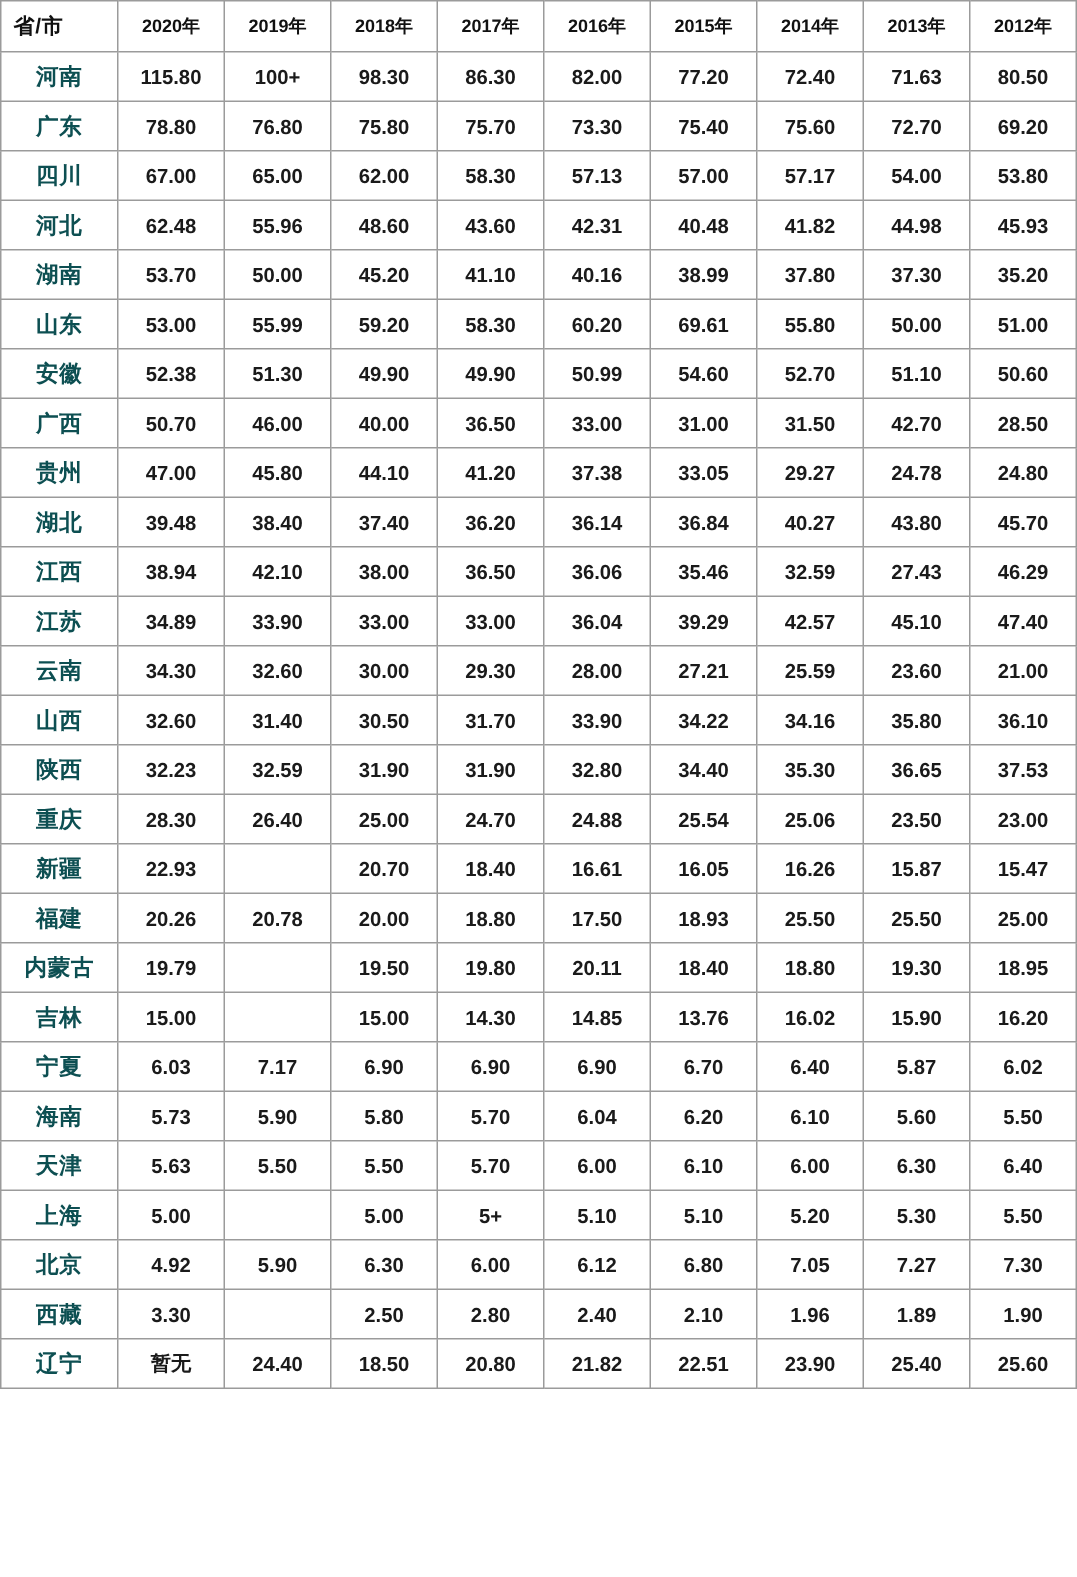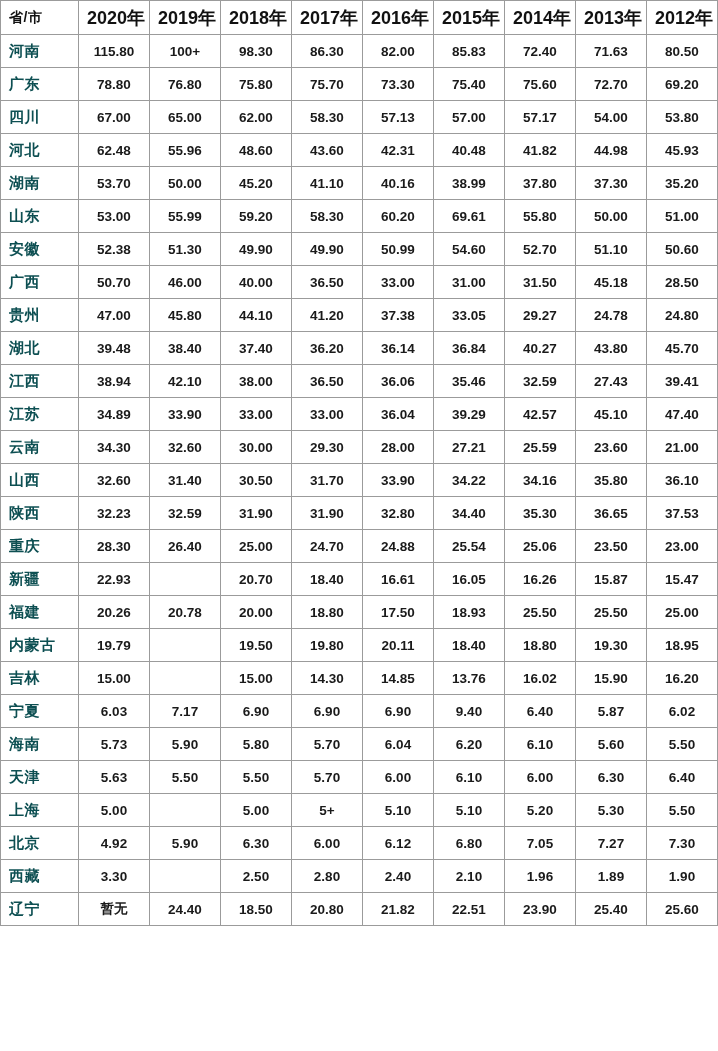--- a/index.html
+++ b/index.html
@@ -26,30 +26,30 @@
     font-size: 14px;
     font-weight: bold;
     vertical-align: middle;
     box-sizing: border-box;
     white-space: nowrap;
     overflow: hidden;
   }
   
   table.data-table .col-label {
     width: 78px;
-    text-align: left;
+    text-align: center;
     color: #0d4f52;
     font-size: 15px;
     letter-spacing: 0.5px;
   }
   
   table.data-table thead td {
     text-align: center;
     color: #111111;
-    font-size: 18px;
+    font-size: 12px;
     height: 34px;
   }
   table.data-table thead td.col-label {
     text-align: left;
     color: #111111;
     font-size: 14px;
   }
   
   table.data-table .num {
     text-align: center;
@@ -77,21 +77,21 @@
     </tr>
   </thead>
   <tbody id="table-body">
       <tr>
         <td class="col-label">河南</td>
         <td class="num">115.80</td>
         <td class="num">100+</td>
         <td class="num">98.30</td>
         <td class="num">86.30</td>
         <td class="num">82.00</td>
-        <td class="num">85.83</td>
+        <td class="num">77.20</td>
         <td class="num">72.40</td>
         <td class="num">71.63</td>
         <td class="num">80.50</td>
       </tr>
       <tr>
         <td class="col-label">广东</td>
         <td class="num">78.80</td>
         <td class="num">76.80</td>
         <td class="num">75.80</td>
         <td class="num">75.70</td>
@@ -163,21 +163,21 @@
       </tr>
       <tr>
         <td class="col-label">广西</td>
         <td class="num">50.70</td>
         <td class="num">46.00</td>
         <td class="num">40.00</td>
         <td class="num">36.50</td>
         <td class="num">33.00</td>
         <td class="num">31.00</td>
         <td class="num">31.50</td>
-        <td class="num">45.18</td>
+        <td class="num">42.70</td>
         <td class="num">28.50</td>
       </tr>
       <tr>
         <td class="col-label">贵州</td>
         <td class="num">47.00</td>
         <td class="num">45.80</td>
         <td class="num">44.10</td>
         <td class="num">41.20</td>
         <td class="num">37.38</td>
         <td class="num">33.05</td>
@@ -200,21 +200,21 @@
       <tr>
         <td class="col-label">江西</td>
         <td class="num">38.94</td>
         <td class="num">42.10</td>
         <td class="num">38.00</td>
         <td class="num">36.50</td>
         <td class="num">36.06</td>
         <td class="num">35.46</td>
         <td class="num">32.59</td>
         <td class="num">27.43</td>
-        <td class="num">39.41</td>
+        <td class="num">46.29</td>
       </tr>
       <tr>
         <td class="col-label">江苏</td>
         <td class="num">34.89</td>
         <td class="num">33.90</td>
         <td class="num">33.00</td>
         <td class="num">33.00</td>
         <td class="num">36.04</td>
         <td class="num">39.29</td>
         <td class="num">42.57</td>
@@ -317,21 +317,21 @@
         <td class="num">15.90</td>
         <td class="num">16.20</td>
       </tr>
       <tr>
         <td class="col-label">宁夏</td>
         <td class="num">6.03</td>
         <td class="num">7.17</td>
         <td class="num">6.90</td>
         <td class="num">6.90</td>
         <td class="num">6.90</td>
-        <td class="num">9.40</td>
+        <td class="num">6.70</td>
         <td class="num">6.40</td>
         <td class="num">5.87</td>
         <td class="num">6.02</td>
       </tr>
       <tr>
         <td class="col-label">海南</td>
         <td class="num">5.73</td>
         <td class="num">5.90</td>
         <td class="num">5.80</td>
         <td class="num">5.70</td>

